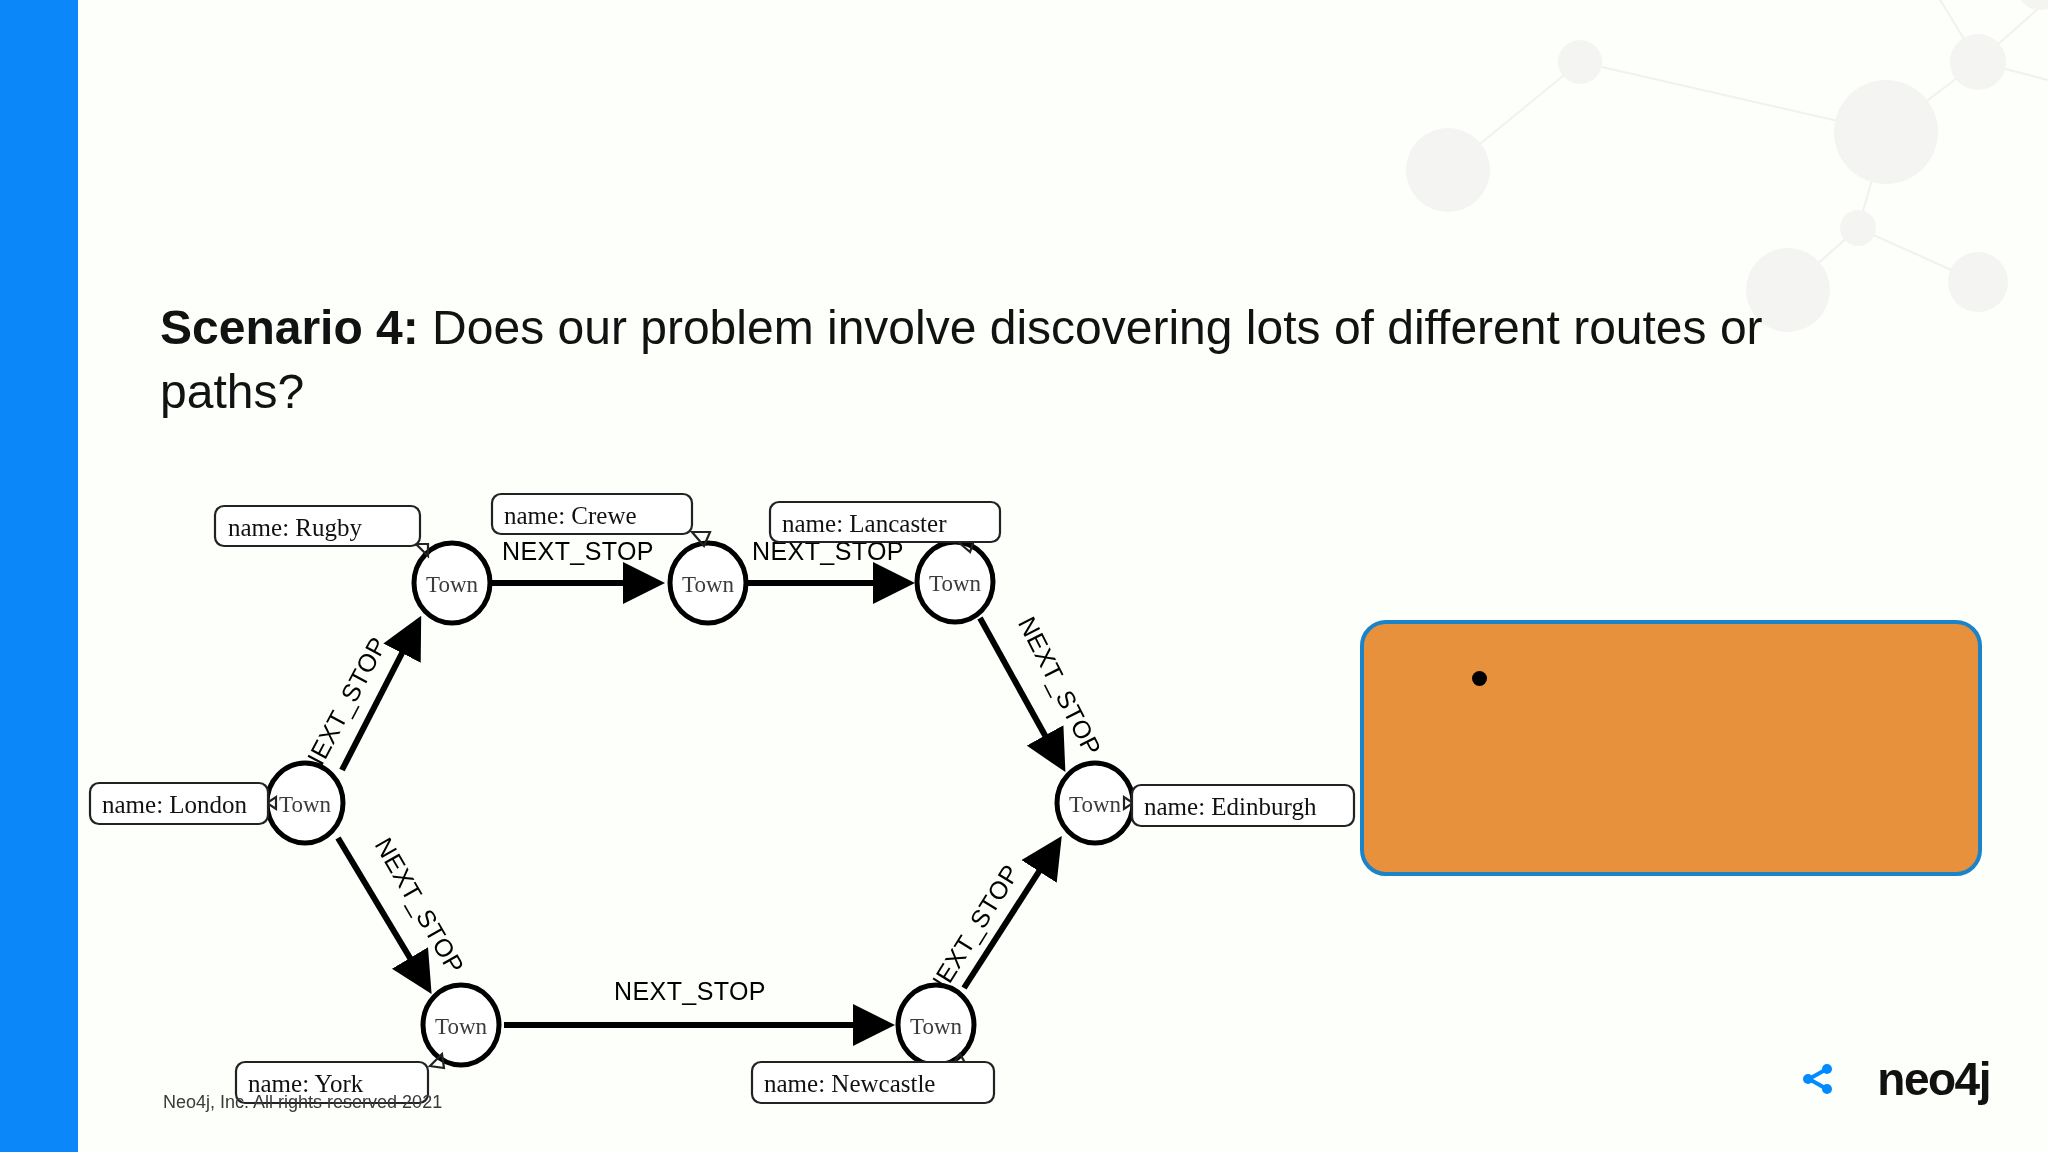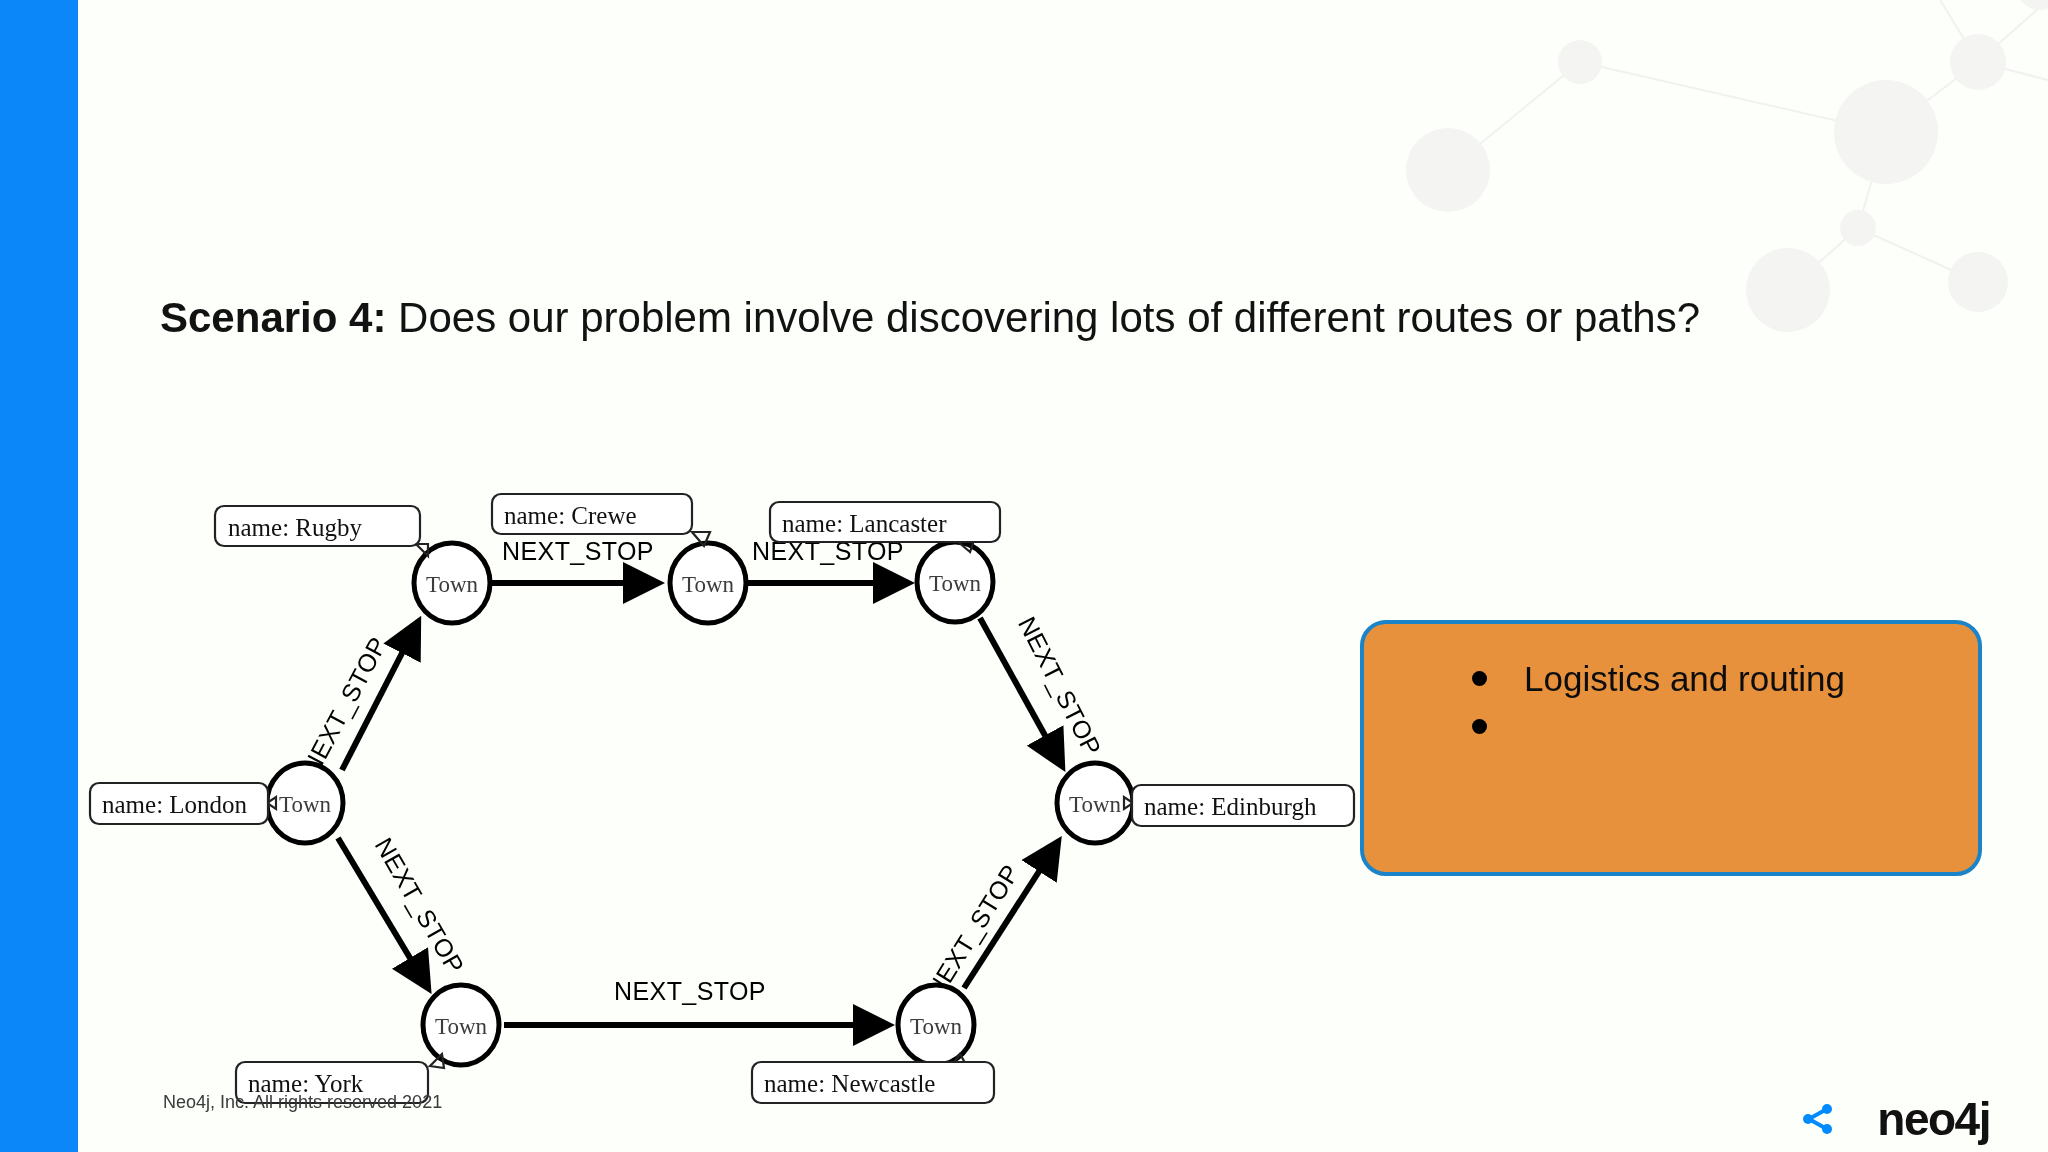--- a/index.html
+++ b/index.html
@@ -40,21 +40,21 @@
     font-size: 57px;
     font-weight: bold;
     color: #0b0b0b;
     letter-spacing: -0.3px;
     white-space: nowrap;
   }
   #subtitle {
     position: absolute;
     left: 160px; top: 248px;
     width: 1760px;
-    font-size: 42px;
+    font-size: 48px;
     line-height: 1.33;
     color: #121212;
   }
   #subtitle .lead { font-weight: bold; }
 
   
   #diagram {
     position: absolute;
     left: 80px; top: 470px;
     width: 1280px;
@@ -137,24 +137,24 @@
 
   
   #footer-text {
     position: absolute;
     left: 163px; top: 1092px;
     font-size: 18px;
     color: #3a3a3a;
   }
   #logo {
     position: absolute;
-    right: 58px; bottom: 10px;
+    right: 58px; bottom: 44px;
     height: 52px;
     display: flex;
-    align-items: flex-end;
+    align-items: flex-start;
     gap: 32px;
   }
   #logo .wordmark {
     font-size: 46px;
     font-weight: bold;
     color: #111111;
     letter-spacing: -1.5px;
     line-height: 1;
   }
 </style>
@@ -305,24 +305,20 @@
         <text class="prop-text" x="684" y="613">name: Newcastle</text>
       </g>
 
     </svg>
   </div>
 
   <div id="callout">
     <ul>
       <li>
         <span class="bullet"></span>
-        <span>Logistics and routing</span>
-      </li>
-      <li>
-        <span class="bullet"></span>
       </li>
     </ul>
   </div>
 
   <div id="footer-text">Neo4j, Inc. All rights reserved 2021</div>
 
   <div id="logo">
     <svg width="46" height="46" viewBox="0 0 46 46">
       <g stroke="#018bff" stroke-width="4" fill="none">
         <line x1="10" y1="23" x2="26" y2="14"></line>

